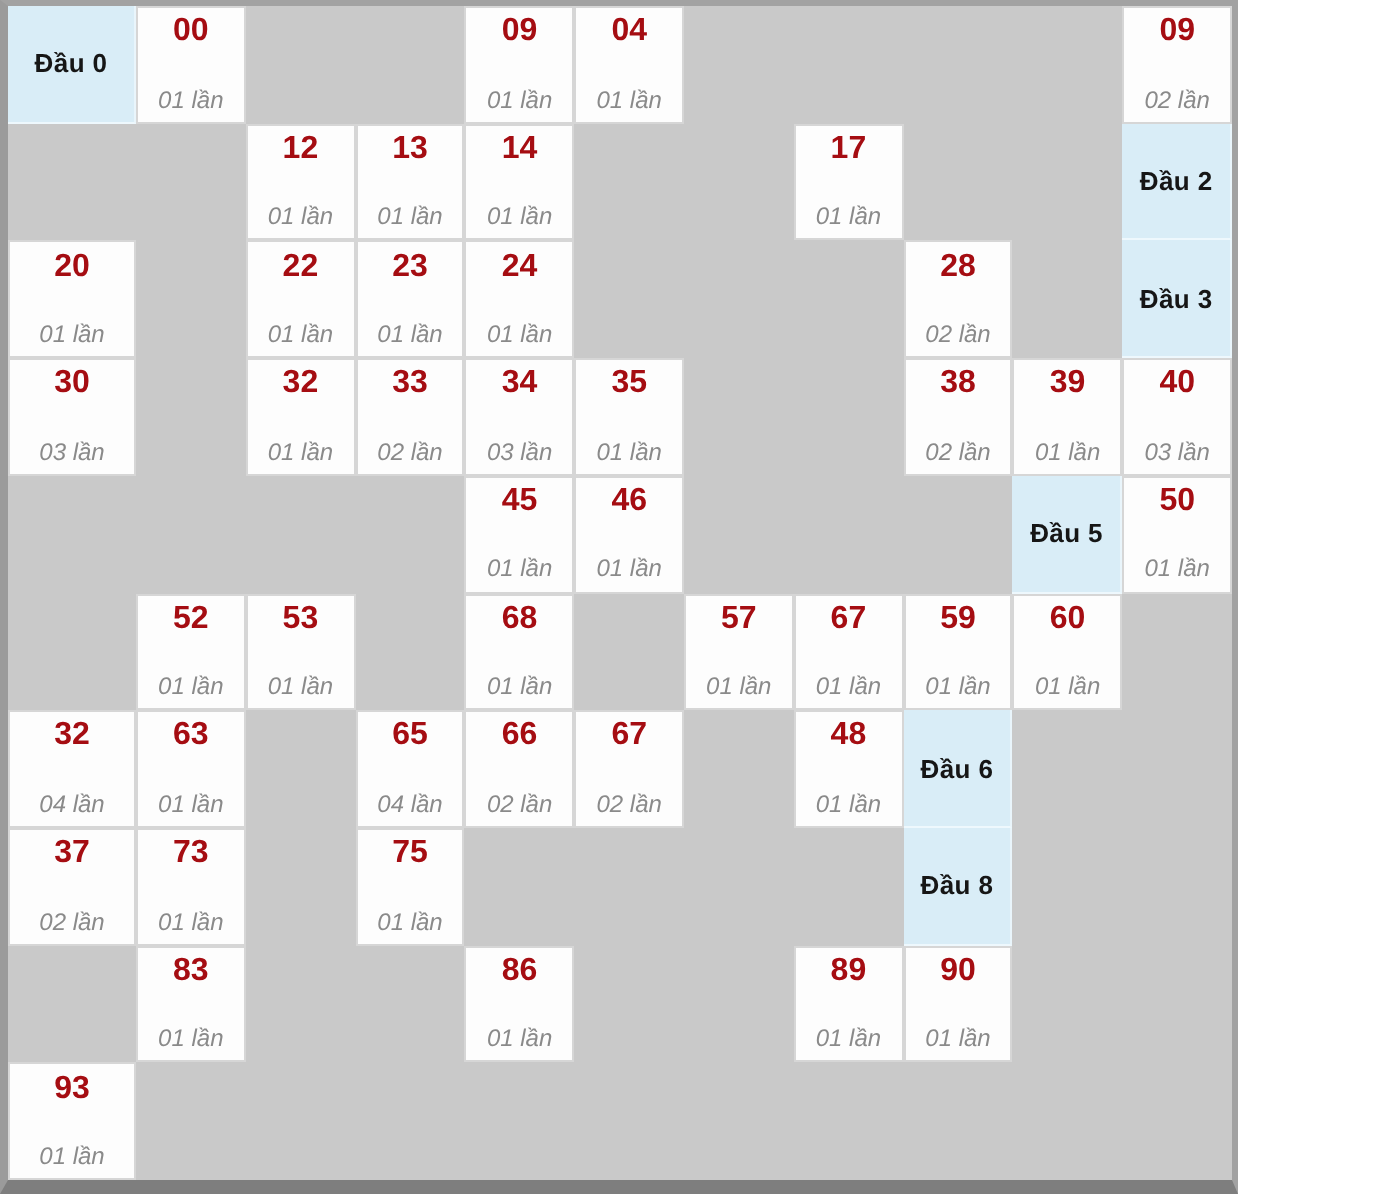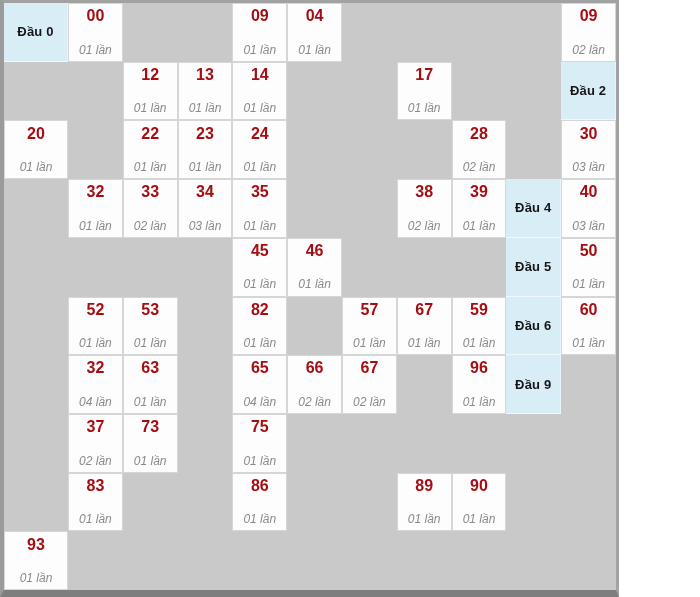--- a/index.html
+++ b/index.html
@@ -122,20 +122,21 @@
         <div class="count">01 lần</div>
       </div>
       <div class="cell empty-cell"></div>
       <div class="cell empty-cell"></div>
       <div class="cell empty-cell"></div>
       <div class="cell num-cell">
         <div class="num">28</div>
         <div class="count">02 lần</div>
       </div>
       <div class="cell empty-cell"></div>
+      <div class="cell label-cell">Đầu 3</div>
       <div class="cell num-cell">
         <div class="num">30</div>
         <div class="count">03 lần</div>
       </div>
       <div class="cell empty-cell"></div>
       <div class="cell num-cell">
         <div class="num">32</div>
         <div class="count">01 lần</div>
       </div>
       <div class="cell num-cell">
@@ -153,21 +154,20 @@
       <div class="cell empty-cell"></div>
       <div class="cell empty-cell"></div>
       <div class="cell num-cell">
         <div class="num">38</div>
         <div class="count">02 lần</div>
       </div>
       <div class="cell num-cell">
         <div class="num">39</div>
         <div class="count">01 lần</div>
       </div>
-      <div class="cell label-cell">Đầu 4</div>
       <div class="cell num-cell">
         <div class="num">40</div>
         <div class="count">03 lần</div>
       </div>
       <div class="cell empty-cell"></div>
       <div class="cell empty-cell"></div>
       <div class="cell empty-cell"></div>
       <div class="cell empty-cell"></div>
       <div class="cell num-cell">
         <div class="num">45</div>
@@ -189,37 +189,36 @@
       <div class="cell num-cell">
         <div class="num">52</div>
         <div class="count">01 lần</div>
       </div>
       <div class="cell num-cell">
         <div class="num">53</div>
         <div class="count">01 lần</div>
       </div>
       <div class="cell empty-cell"></div>
       <div class="cell num-cell">
-        <div class="num">82</div>
+        <div class="num">68</div>
         <div class="count">01 lần</div>
       </div>
       <div class="cell empty-cell"></div>
       <div class="cell num-cell">
         <div class="num">57</div>
         <div class="count">01 lần</div>
       </div>
       <div class="cell num-cell">
         <div class="num">67</div>
         <div class="count">01 lần</div>
       </div>
       <div class="cell num-cell">
         <div class="num">59</div>
         <div class="count">01 lần</div>
       </div>
-      <div class="cell label-cell">Đầu 6</div>
       <div class="cell num-cell">
         <div class="num">60</div>
         <div class="count">01 lần</div>
       </div>
       <div class="cell empty-cell"></div>
       <div class="cell num-cell">
         <div class="num">32</div>
         <div class="count">04 lần</div>
       </div>
       <div class="cell num-cell">
@@ -234,43 +233,44 @@
       <div class="cell num-cell">
         <div class="num">66</div>
         <div class="count">02 lần</div>
       </div>
       <div class="cell num-cell">
         <div class="num">67</div>
         <div class="count">02 lần</div>
       </div>
       <div class="cell empty-cell"></div>
       <div class="cell num-cell">
-        <div class="num">96</div>
-        <div class="count">01 lần</div>
-      </div>
-      <div class="cell label-cell">Đầu 9</div>
+        <div class="num">48</div>
+        <div class="count">01 lần</div>
+      </div>
+      <div class="cell label-cell">Đầu 6</div>
       <div class="cell empty-cell"></div>
       <div class="cell empty-cell"></div>
       <div class="cell num-cell">
         <div class="num">37</div>
         <div class="count">02 lần</div>
       </div>
       <div class="cell num-cell">
         <div class="num">73</div>
         <div class="count">01 lần</div>
       </div>
       <div class="cell empty-cell"></div>
       <div class="cell num-cell">
         <div class="num">75</div>
         <div class="count">01 lần</div>
       </div>
       <div class="cell empty-cell"></div>
       <div class="cell empty-cell"></div>
       <div class="cell empty-cell"></div>
       <div class="cell empty-cell"></div>
+      <div class="cell label-cell">Đầu 8</div>
       <div class="cell empty-cell"></div>
       <div class="cell empty-cell"></div>
       <div class="cell empty-cell"></div>
       <div class="cell num-cell">
         <div class="num">83</div>
         <div class="count">01 lần</div>
       </div>
       <div class="cell empty-cell"></div>
       <div class="cell empty-cell"></div>
       <div class="cell num-cell">

